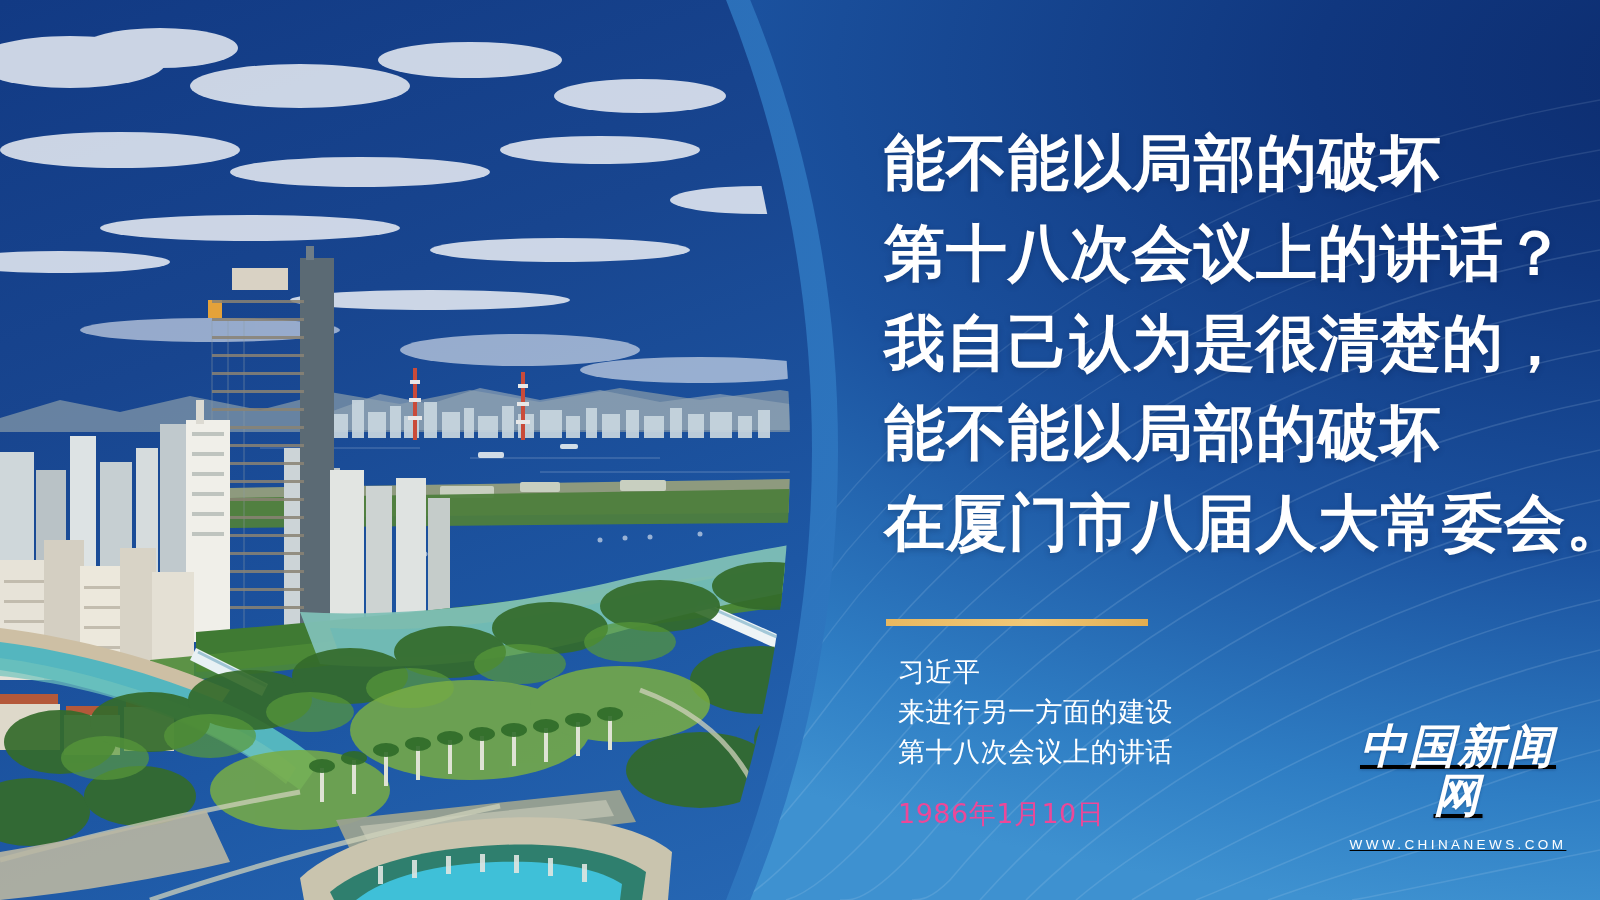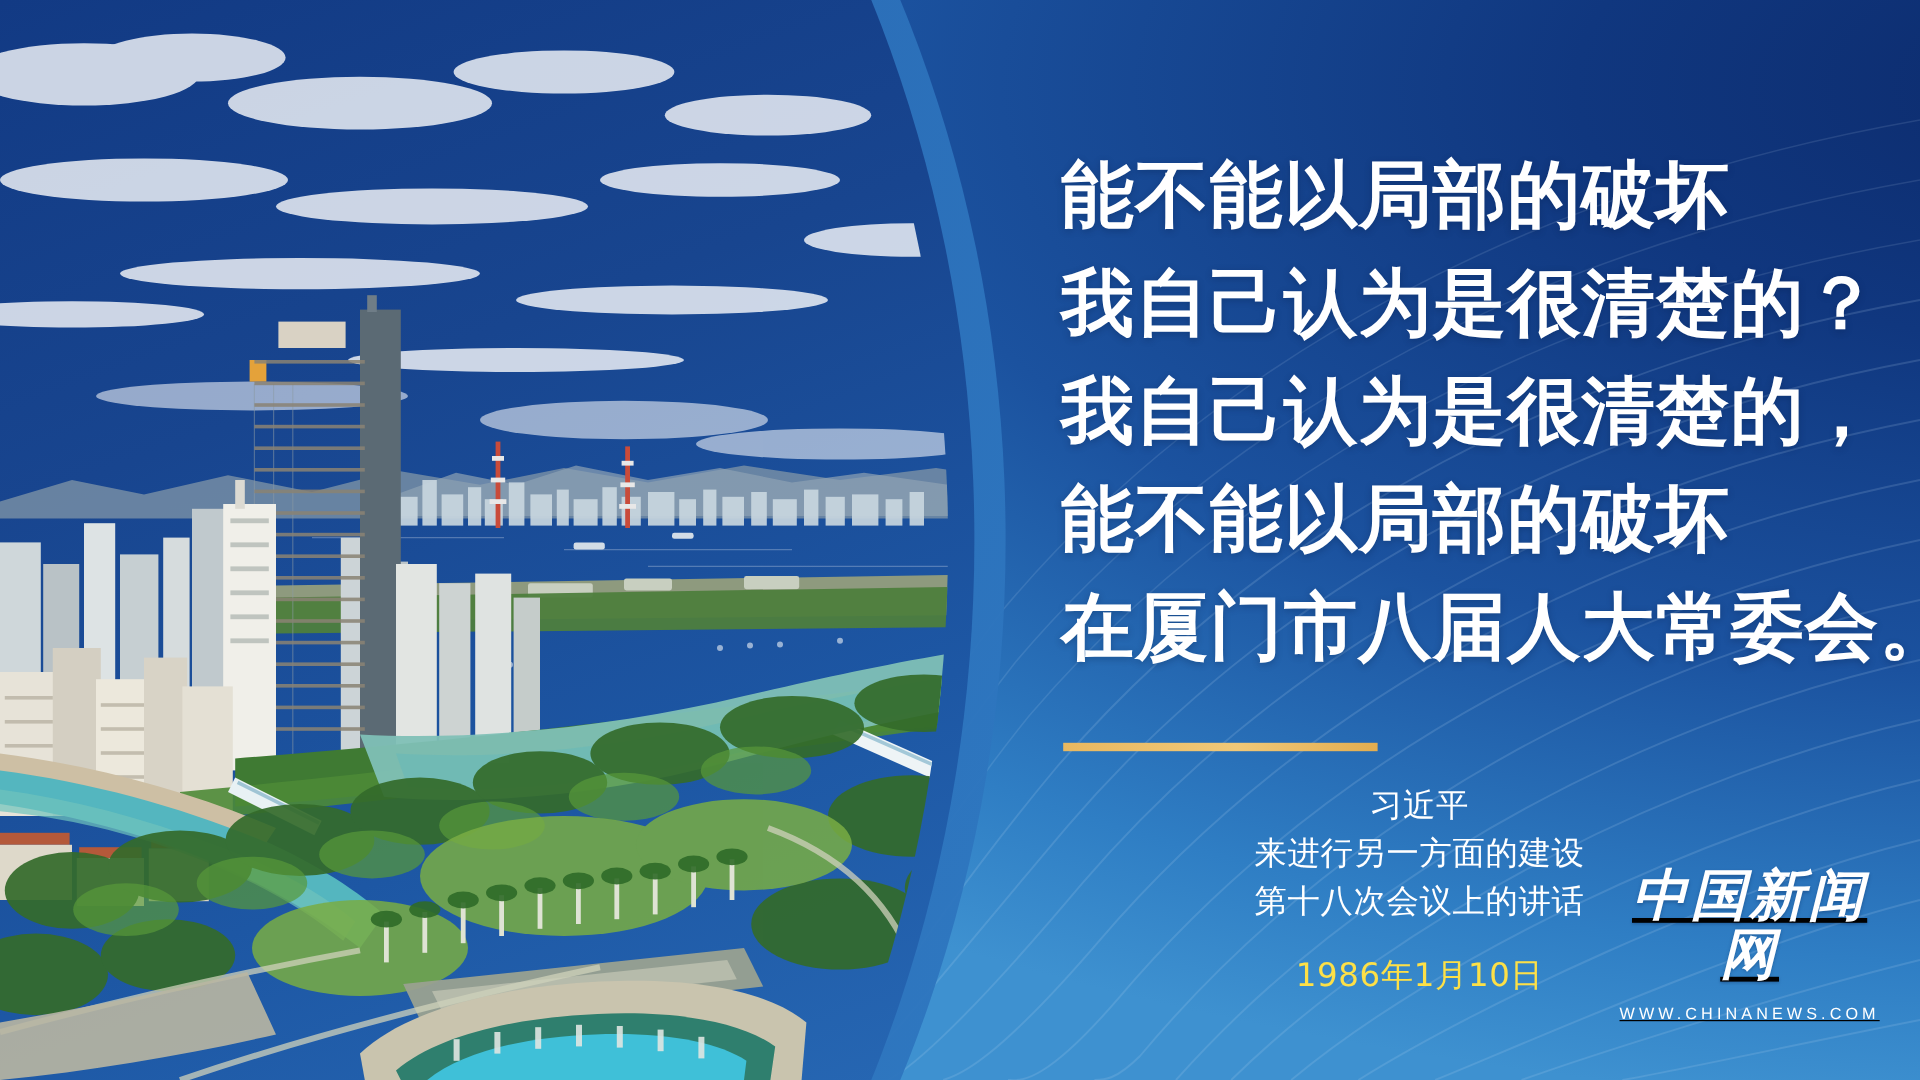--- a/index.html
+++ b/index.html
@@ -61,28 +61,28 @@
     text-shadow:0 2px 6px rgba(4,24,62,.28);
   }
 
   
   .divider{
     position:absolute; left:886px; top:619px; width:262px; height:7px;
     background:linear-gradient(90deg,#e8b860 0%,#f0c878 55%,#e2ad50 100%);
   }
 
   
-  .attrib{ position:absolute; left:863px; top:652px; width:640px;text-align:center; }
+  .attrib{ position:absolute; left:898px; top:652px; width:640px; }
   .at-line{
     color:#ffffff; font-size:27px; line-height:40px; font-weight:500;
     font-family:"DejaVu Sans","Liberation Sans",sans-serif;
     white-space:nowrap; letter-spacing:.5px;
   }
   .at-date{
-    color:#fde047; font-size:27px; line-height:40px; font-weight:500;
+    color:#ec4899; font-size:27px; line-height:40px; font-weight:500;
     font-family:"DejaVu Sans","Liberation Sans",sans-serif;
     margin-top:22px; white-space:nowrap; letter-spacing:.5px;
   }
 
   
   .cn-logo{ position:absolute; right:28px; bottom:48px; width:228px; text-align:center;text-decoration:underline; }
   .cn-cn{
     color:#fff; font-size:46px; font-weight:700; letter-spacing:3px;
     font-family:"DejaVu Serif","Liberation Serif",serif;
     font-style:italic;
@@ -494,21 +494,21 @@
         <path d="M86 92 C 84 102 84 112 86 120 C 88 126 94 129 102 129 L122 128" stroke-width="4"></path>
         <path d="M84 84 C 82 88 80 90 78 92" stroke-width="3.4"></path>
       </g>
 
       <path d="M32 96 C 44 120 64 134 88 136" stroke="url(#goldg)" stroke-width="4" fill="none" stroke-linecap="round"></path>
     </svg>
   </div>
 
   <div class="quote">
     <div class="qline">能不能以局部的破坏</div>
-    <div class="qline">我自己认为是很清楚的？</div>
+    <div class="qline">第十八次会议上的讲话？</div>
     <div class="qline">我自己认为是很清楚的，</div>
     <div class="qline">能不能以局部的破坏</div>
     <div class="qline">在厦门市八届人大常委会。</div>
   </div>
 
   <div class="divider"></div>
 
   <div class="attrib">
     <div class="at-line">习近平</div>
     <div class="at-line">来进行另一方面的建设</div>

